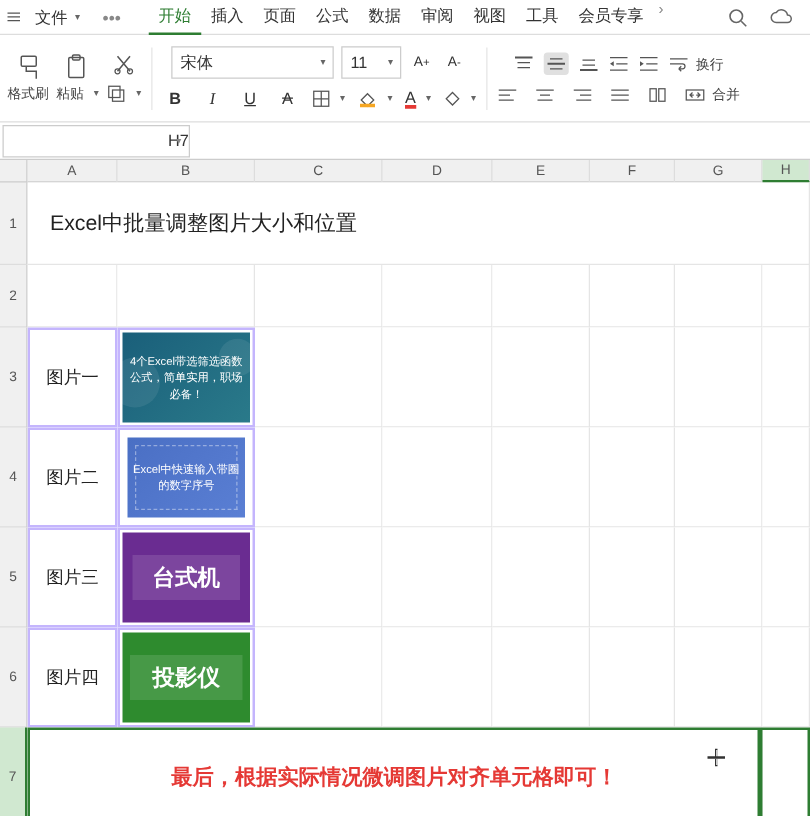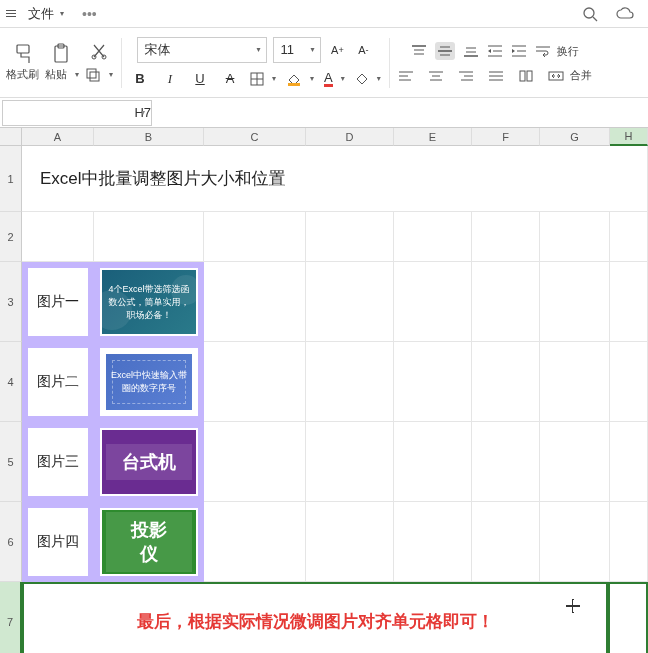--- a/index.html
+++ b/index.html
@@ -49,21 +49,21 @@
   .row-h { border-right: 1px solid #ccc; border-bottom: 1px solid #ddd; display: flex; align-items: center; justify-content: center; font-size: 11px; color: #555; }
   .grid-area { flex: 1; overflow: hidden; position: relative; }
   .col-headers { display: flex; height: 18px; background: #f0f0f0; }
   .col-h { border-right: 1px solid #ddd; border-bottom: 1px solid #ccc; display: flex; align-items: center; justify-content: center; font-size: 11px; color: #555; }
   .col-h.active { background: #d0e8d0; border-bottom: 2px solid #2e7d32; }
   .rows { position: relative; }
   .row { display: flex; }
   .cell { border-right: 1px solid #e5e5e5; border-bottom: 1px solid #e5e5e5; background: #fff; display: flex; align-items: center; justify-content: center; overflow: hidden; }
   .cell.title { font-size: 17px; color: #222; justify-content: flex-start; padding-left: 18px; }
   .cell.label { font-size: 14px; color: #222; }
-  .cell.bordered { border: 6px solid #c4b5fd; }
+  .cell.bordered { border: 2px solid #c4b5fd; }
   .cell.final { font-size: 17px; font-weight: bold; color: #e53935; }
   
   .img-thumb { width: 100%; height: 100%; display: flex; align-items: center; justify-content: center; color: #fff; font-size: 9px; text-align: center; padding: 4px; position: relative; }
   .img1 { background: linear-gradient(135deg, #1a5f7a, #2a7a8a); }
   .img1::before, .img1::after { content: ""; position: absolute; border-radius: 50%; background: rgba(255,255,255,0.08); }
   .img1::before { width: 40px; height: 40px; left: -10px; top: 20px; }
   .img1::after { width: 30px; height: 30px; right: -5px; top: 5px; }
   .img2 { background: linear-gradient(135deg, #4a6fc4, #5a7fd4); }
   .img2::before { content:""; position:absolute; inset:6px; border:1px dashed rgba(255,255,255,0.4); }
   .img3 { background: #6a2c91; font-size: 18px; font-weight: bold; }
@@ -91,20 +91,32 @@
         <span></span>
         <span></span>
         <span></span>
       </div>
     <div class="file-menu">
       <span>文件</span>
       <span class="chev">▾</span>
     </div>
     <div class="dots">•••</div>
   </div>
+  <div class="tabs">
+    <div class="tab active">开始</div>
+    <div class="tab">插入</div>
+    <div class="tab">页面</div>
+    <div class="tab">公式</div>
+    <div class="tab">数据</div>
+    <div class="tab">审阅</div>
+    <div class="tab">视图</div>
+    <div class="tab">工具</div>
+    <div class="tab">会员专享</div>
+    <div class="tab-arrow">›</div>
+  </div>
   <div class="menu-right">
     <svg width="16" height="16" viewBox="0 0 16 16">
         <circle cx="7" cy="7" r="5" fill="none" stroke="#666" stroke-width="1.3"></circle>
         <line x1="11" y1="11" x2="15" y2="15" stroke="#666" stroke-width="1.3"></line>
       </svg>
     <svg width="18" height="14" viewBox="0 0 18 14">
         <path d="M5 11a4 4 0 010-8 5 5 0 019 2 3 3 0 010 6H5z" fill="none" stroke="#666" stroke-width="1.2"></path>
       </svg>
   </div>
 </div>

